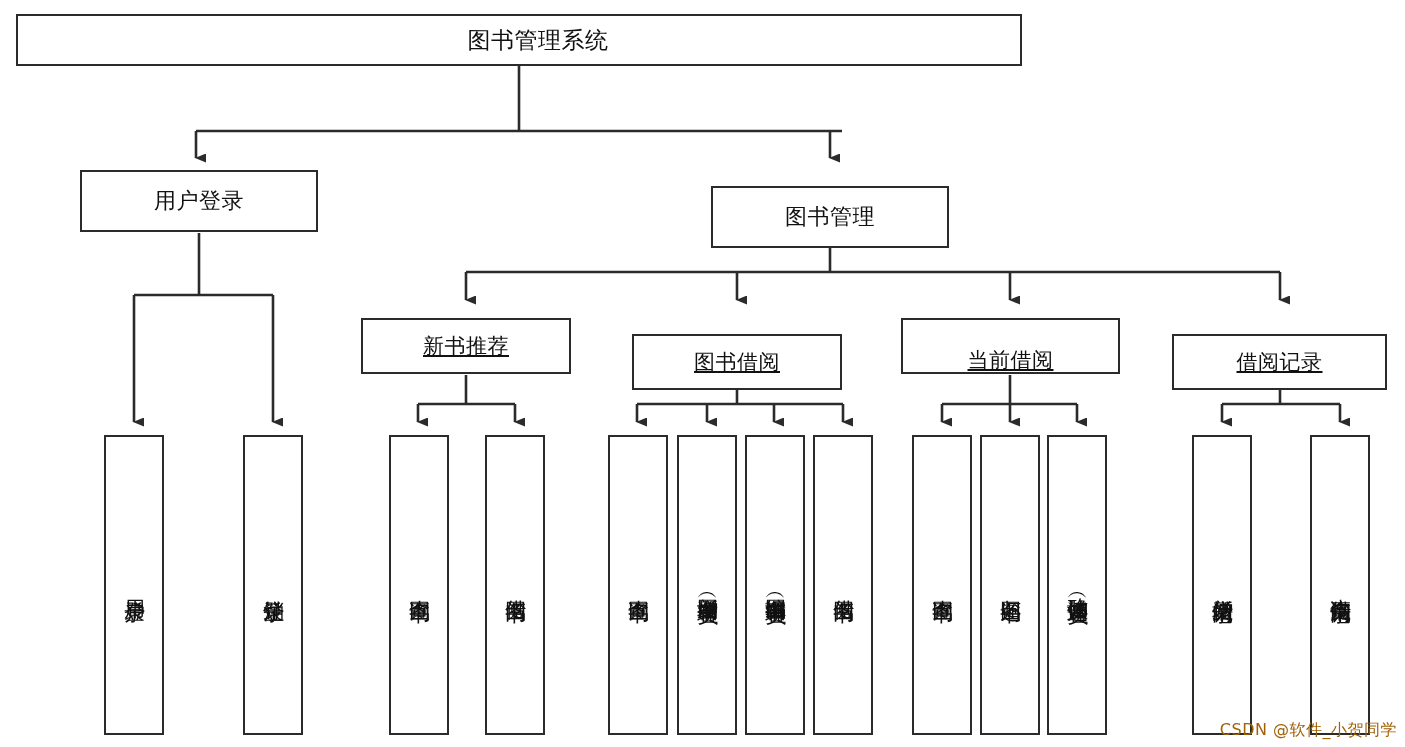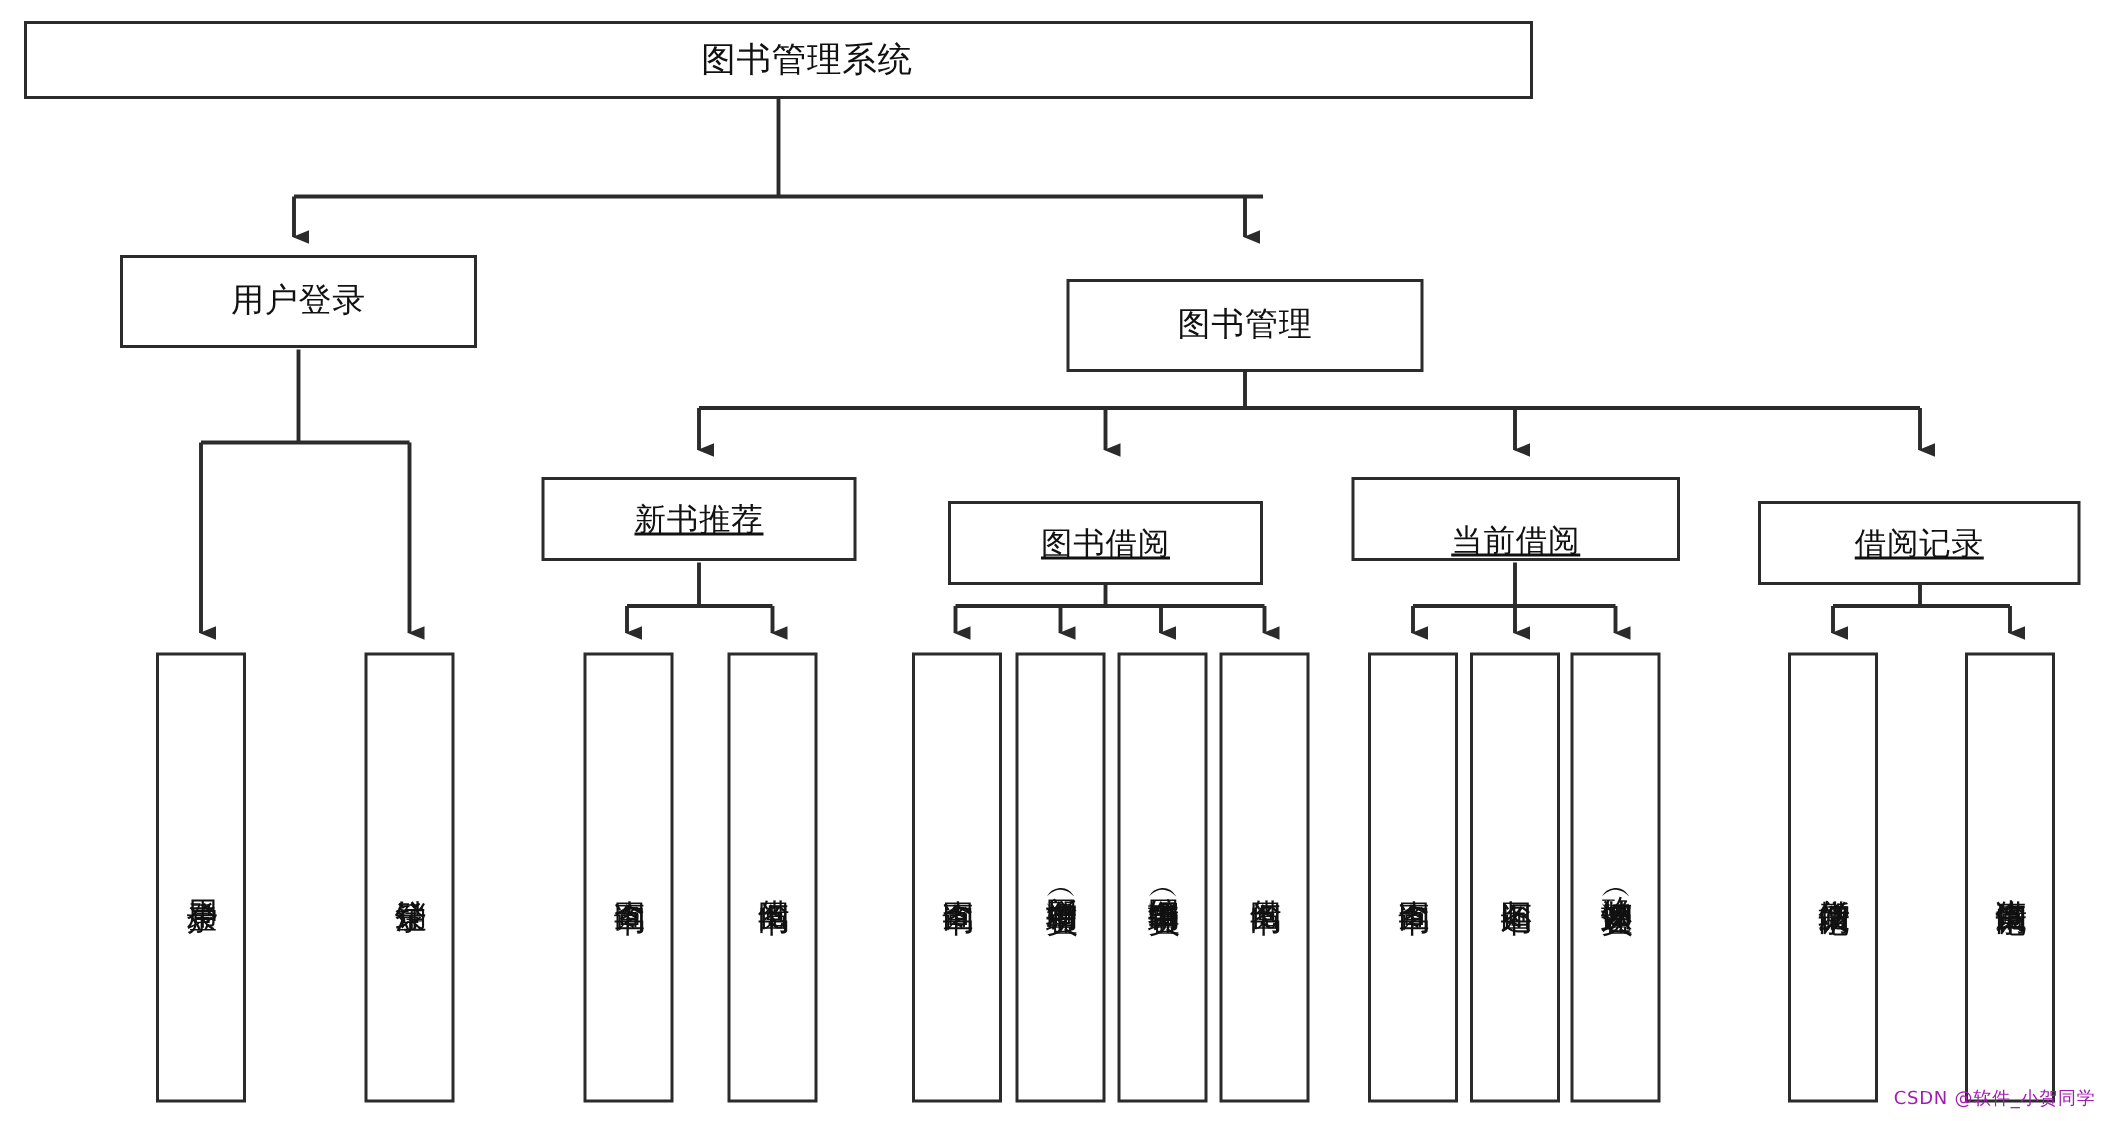--- a/index.html
+++ b/index.html
@@ -46,22 +46,22 @@
     line-height:1.22;
     letter-spacing:1px;
     white-space:nowrap;
     max-height:100%;
   }
 
   .watermark{
     position:absolute;
     right:8px;
     bottom:6px;
-    font-size:12px;
-    color:#a21caf;
+    font-size:16px;
+    color:#a16207;
     letter-spacing:0.5px;
     z-index:5;
     white-space:nowrap;
     margin-top:32px;
   }
 </style>
 </head>
 <body>
 
 <div id="canvas">

